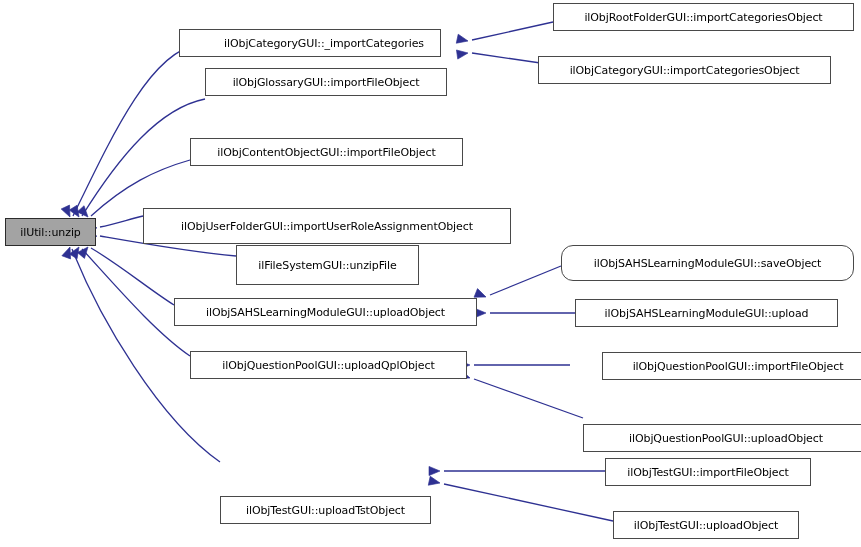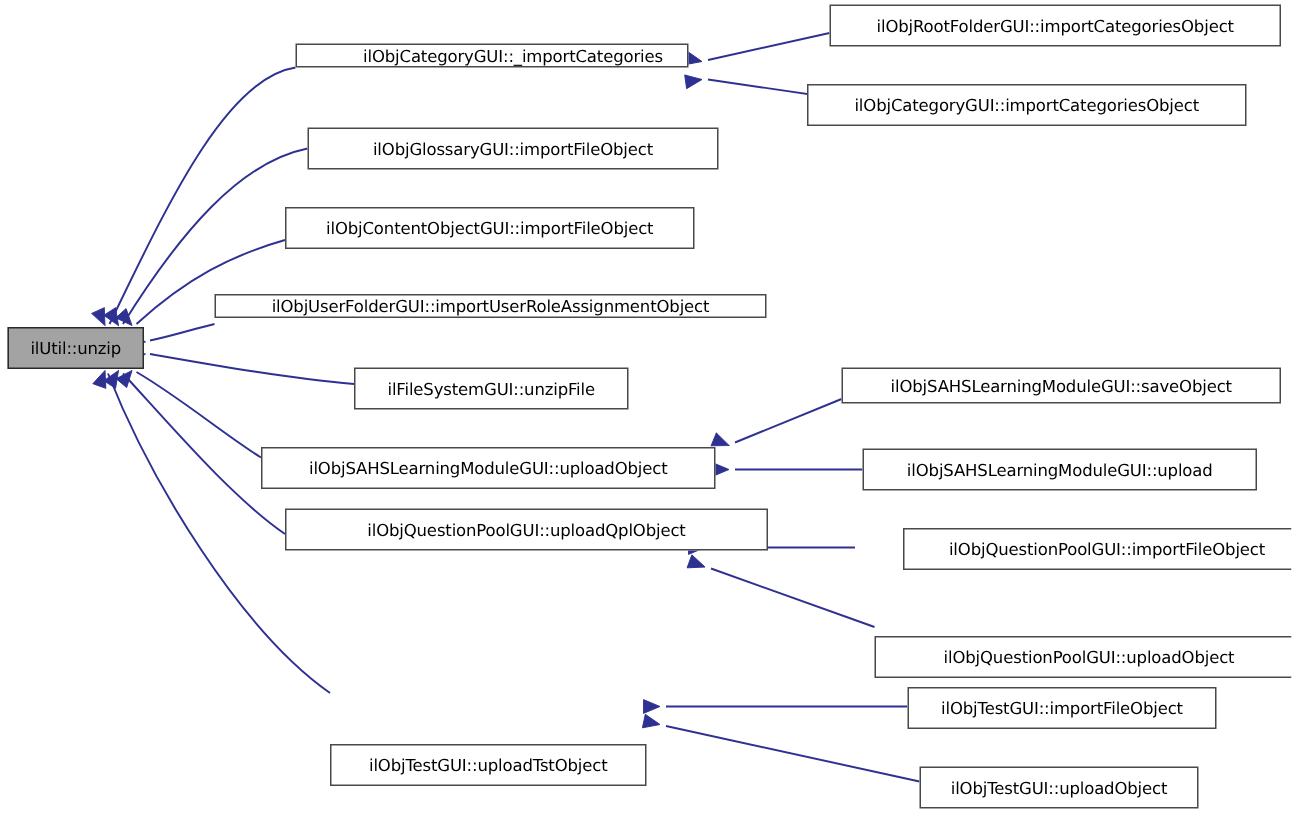--- a/index.html
+++ b/index.html
@@ -92,51 +92,51 @@
       <polygon class="edge-arrow" points="0,0 -11,-4.6 -11,4.6" transform="translate(470,378) rotate(20)"></polygon>
       <path class="edge-path" d="M 605,471 L 444,471"></path>
       <polygon class="edge-arrow" points="0,0 -11,-4.6 -11,4.6" transform="translate(440,471) rotate(0)"></polygon>
       <path class="edge-path" d="M 613,521 L 444,484"></path>
       <polygon class="edge-arrow" points="0,0 -11,-4.6 -11,4.6" transform="translate(440,483) rotate(12)"></polygon>
     </svg>
   <div id="node-layer">
       <div class="node-box root" style="left: 5px; top: 218px; width: 91px; height: 28px;">
         <span class="node-label">ilUtil::unzip</span>
       </div>
-      <div class="node-box" style="left: 197px; top: 29px; width: 262px; height: 16px; padding-left: 28px;">
+      <div class="node-box" style="left: 179px; top: 29px; width: 262px; height: 28px; padding-left: 28px;">
         <span class="node-label">ilObjCategoryGUI::_importCategories</span>
       </div>
-      <div class="node-box" style="left: 205px; top: 85px; width: 274px; height: 28px;">
+      <div class="node-box" style="left: 205px; top: 68px; width: 242px; height: 28px;">
         <span class="node-label">ilObjGlossaryGUI::importFileObject</span>
       </div>
       <div class="node-box" style="left: 190px; top: 138px; width: 273px; height: 28px; justify-content: center;">
         <span class="node-label">ilObjContentObjectGUI::importFileObject</span>
       </div>
-      <div class="node-box" style="left: 143px; top: 196px; width: 368px; height: 16px;">
+      <div class="node-box" style="left: 143px; top: 208px; width: 368px; height: 36px;">
         <span class="node-label">ilObjUserFolderGUI::importUserRoleAssignmentObject</span>
       </div>
-      <div class="node-box" style="left: 236px; top: 245px; width: 183px; height: 28px;">
+      <div class="node-box" style="left: 236px; top: 245px; width: 183px; height: 40px;">
         <span class="node-label">ilFileSystemGUI::unzipFile</span>
       </div>
       <div class="node-box" style="left: 174px; top: 298px; width: 303px; height: 28px;">
         <span class="node-label">ilObjSAHSLearningModuleGUI::uploadObject</span>
       </div>
-      <div class="node-box" style="left: 190px; top: 339px; width: 322px; height: 28px; text-align: center;">
+      <div class="node-box" style="left: 190px; top: 351px; width: 277px; height: 28px; text-align: center;">
         <span class="node-label">ilObjQuestionPoolGUI::uploadQplObject</span>
       </div>
       <div class="node-box" style="left: 220px; top: 457px; width: 211px; height: 28px; margin-top: 39px;">
         <span class="node-label">ilObjTestGUI::uploadTstObject</span>
       </div>
       <div class="node-box" style="left: 553px; top: 3px; width: 301px; height: 28px;">
         <span class="node-label">ilObjRootFolderGUI::importCategoriesObject</span>
       </div>
       <div class="node-box" style="left: 538px; top: 56px; width: 293px; height: 28px;">
         <span class="node-label">ilObjCategoryGUI::importCategoriesObject</span>
       </div>
-      <div class="node-box" style="left: 561px; top: 245px; width: 293px; height: 24px;">
+      <div class="node-box" style="left: 561px; top: 245px; width: 293px; height: 36px; border-radius: 12px;">
         <span class="node-label">ilObjSAHSLearningModuleGUI::saveObject</span>
       </div>
       <div class="node-box" style="left: 575px; top: 299px; width: 263px; height: 28px; align-items: center;">
         <span class="node-label">ilObjSAHSLearningModuleGUI::upload</span>
       </div>
       <div class="node-box" style="left: 570px; top: 352px; width: 272px; height: 28px; margin-left: 32px;">
         <span class="node-label">ilObjQuestionPoolGUI::importFileObject</span>
       </div>
       <div class="node-box" style="left: 583px; top: 424px; width: 286px; height: 28px;">
         <span class="node-label">ilObjQuestionPoolGUI::uploadObject</span>

